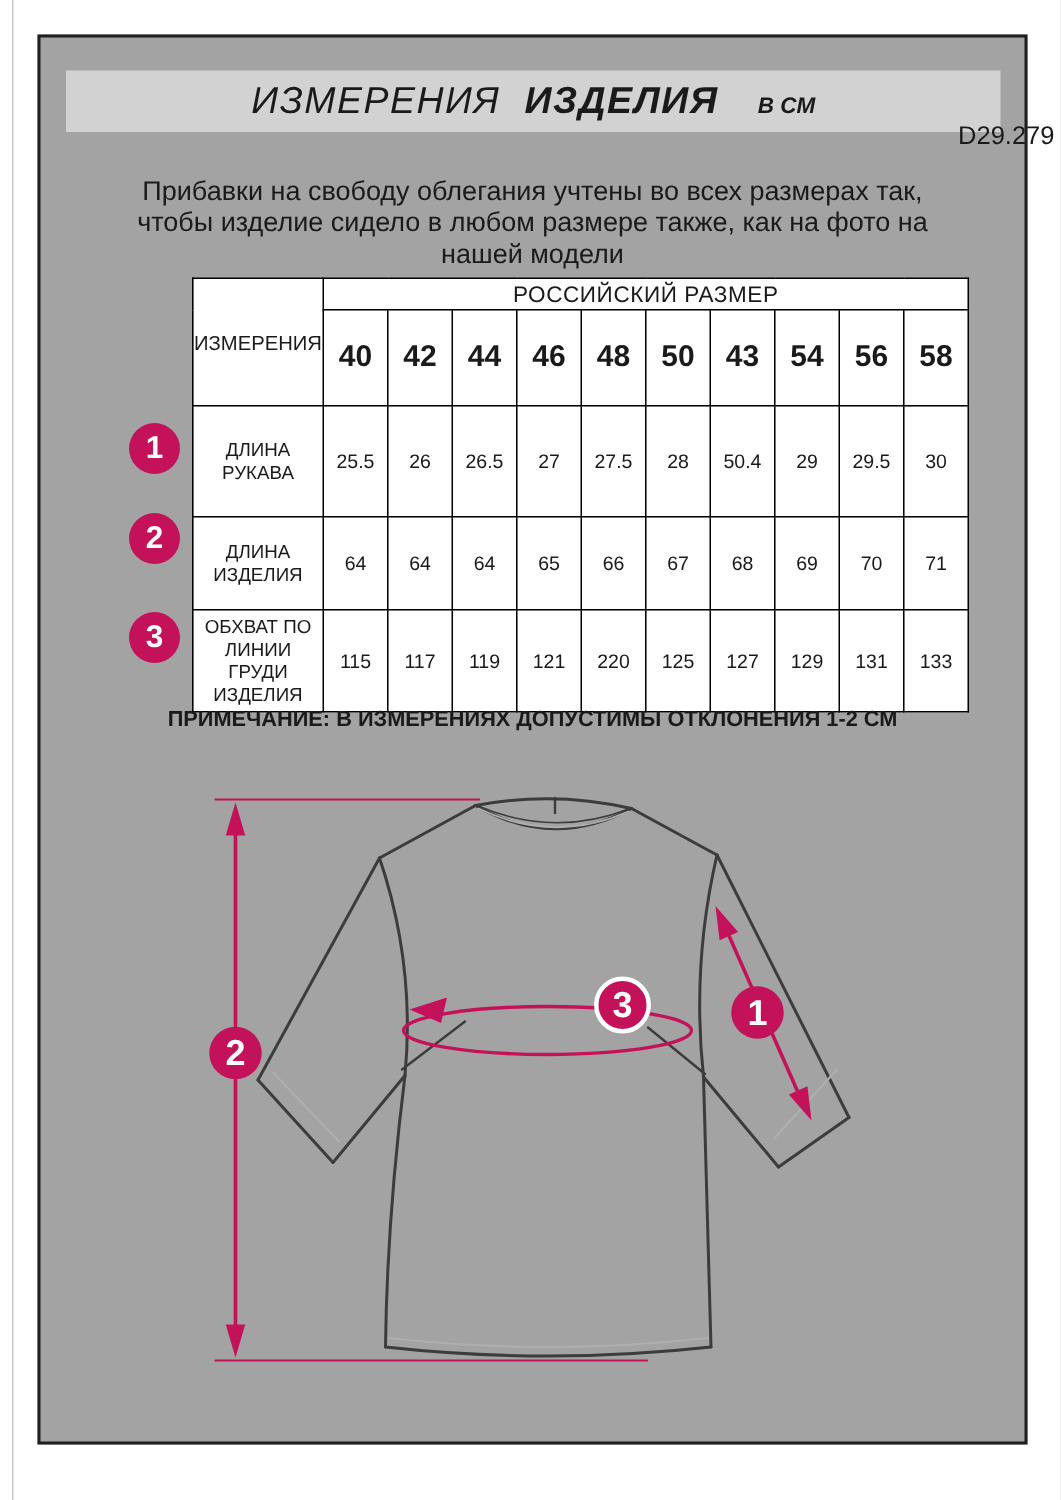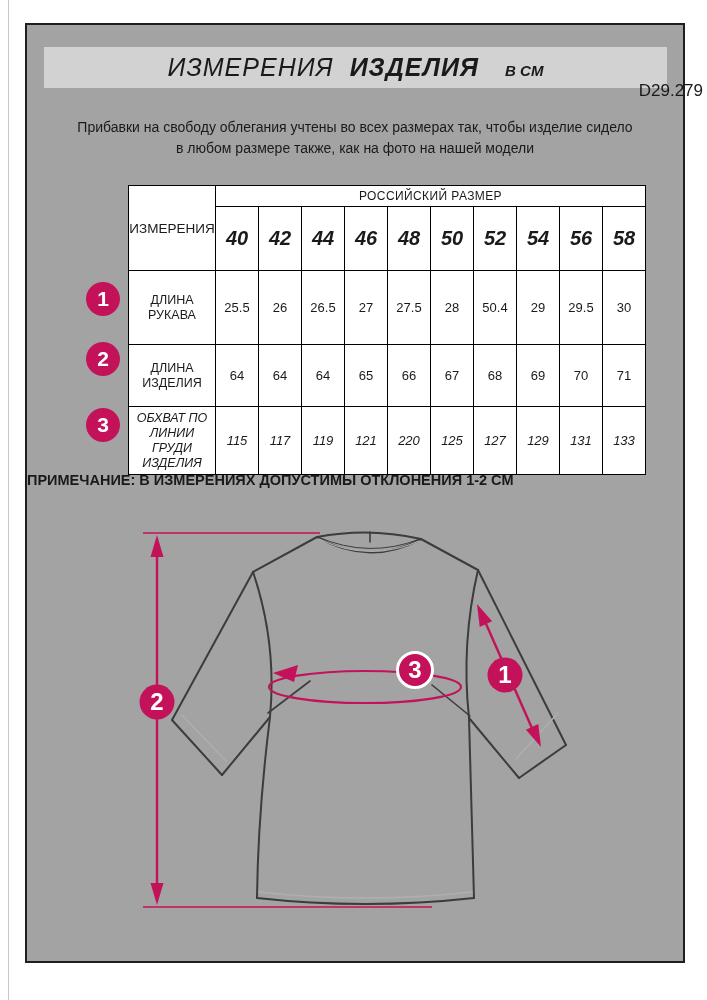--- a/index.html
+++ b/index.html
@@ -16,50 +16,50 @@
   .title-bar{
     position:absolute;left:17px;top:22px;width:623px;height:41px;background:#d2d2d2;
     display:flex;align-items:baseline;justify-content:center;white-space:nowrap;
   }
   .title-bar .t1{font-size:25px;font-style:italic;letter-spacing:1px;line-height:41px;}
   .title-bar .t2{font-size:25px;font-style:italic;font-weight:bold;letter-spacing:1px;margin-left:16px;}
   .title-bar .t3{font-size:15px;font-style:italic;font-weight:bold;margin-left:26px;}
   .article{position:absolute;left:0;top:56px;width:100%;text-align:right;font-size:17px;margin-left:20px;}
   .description{
     position:absolute;left:50%;top:92px;width:556px;margin-left:-278px;
-    text-align:center;font-size:14px;line-height:21px;
+    text-align:center;font-size:18px;line-height:21px;
   }
   
   .size-table{
     position:absolute;left:101px;top:160px;border-collapse:collapse;table-layout:fixed;
   }
   .size-table th,.size-table td{
     border:1px solid #000;text-align:center;vertical-align:middle;padding:0;
     font-weight:normal;background:#fff;
   }
   .size-table .meas-th{width:86px;font-size:13.5px;}
-  .size-table .group-th{font-size:12px;letter-spacing:.4px;height:20px;}
+  .size-table .group-th{font-size:15px;letter-spacing:.4px;height:20px;}
   .size-table .size-th{width:42px;font-size:20px;font-weight:bold;}
-  .size-table thead tr:nth-child(2){height:64px;font-style:italic;}
+  .size-table thead tr:nth-child(2){height:64px;}
   .size-table tbody tr:nth-child(1){height:74px;}
   .size-table tbody tr:nth-child(2){height:62px;}
-  .size-table tbody tr:nth-child(3){height:68px;font-style:italic;}
+  .size-table tbody tr:nth-child(3){height:68px;}
   .size-table .label-td{font-size:12.5px;line-height:15px;padding:0 3px;}
   .size-table .value-td{font-size:13px;}
   
   .row-marker{
     position:absolute;left:59px;width:34px;height:34px;border-radius:50%;
     background:#c4125a;color:#fff;font-weight:bold;font-size:21px;
     display:flex;align-items:center;justify-content:center;
   }
   .row-marker.m0{top:257px;}
   .row-marker.m1{top:317px;}
   .row-marker.m2{top:383px;}
   .note{
-    position:absolute;left:0;top:447px;width:100%;text-align:left;
+    position:absolute;left:0;top:447px;width:100%;text-align:center;
     font-weight:bold;font-size:14.5px;
   }
   .diagram{position:absolute;left:93px;top:498px;}
 </style>
 </head>
 <body>
 
 <div class="page">
   <div class="edge-line"></div>
 
@@ -87,21 +87,21 @@
           <th class="meas-th" rowspan="2">ИЗМЕРЕНИЯ</th>
           <th class="group-th" colspan="10">РОССИЙСКИЙ РАЗМЕР</th>
         </tr>
         <tr>
             <th class="size-th">40</th>
             <th class="size-th">42</th>
             <th class="size-th">44</th>
             <th class="size-th">46</th>
             <th class="size-th">48</th>
             <th class="size-th">50</th>
-            <th class="size-th">52</th>
+            <th class="size-th">43</th>
             <th class="size-th">54</th>
             <th class="size-th">56</th>
             <th class="size-th">58</th>
           </tr>
       </thead>
       <tbody>
           <tr>
             <td class="label-td">ДЛИНА РУКАВА</td>
             <td class="value-td">25.5</td>
             <td class="value-td">26</td>

